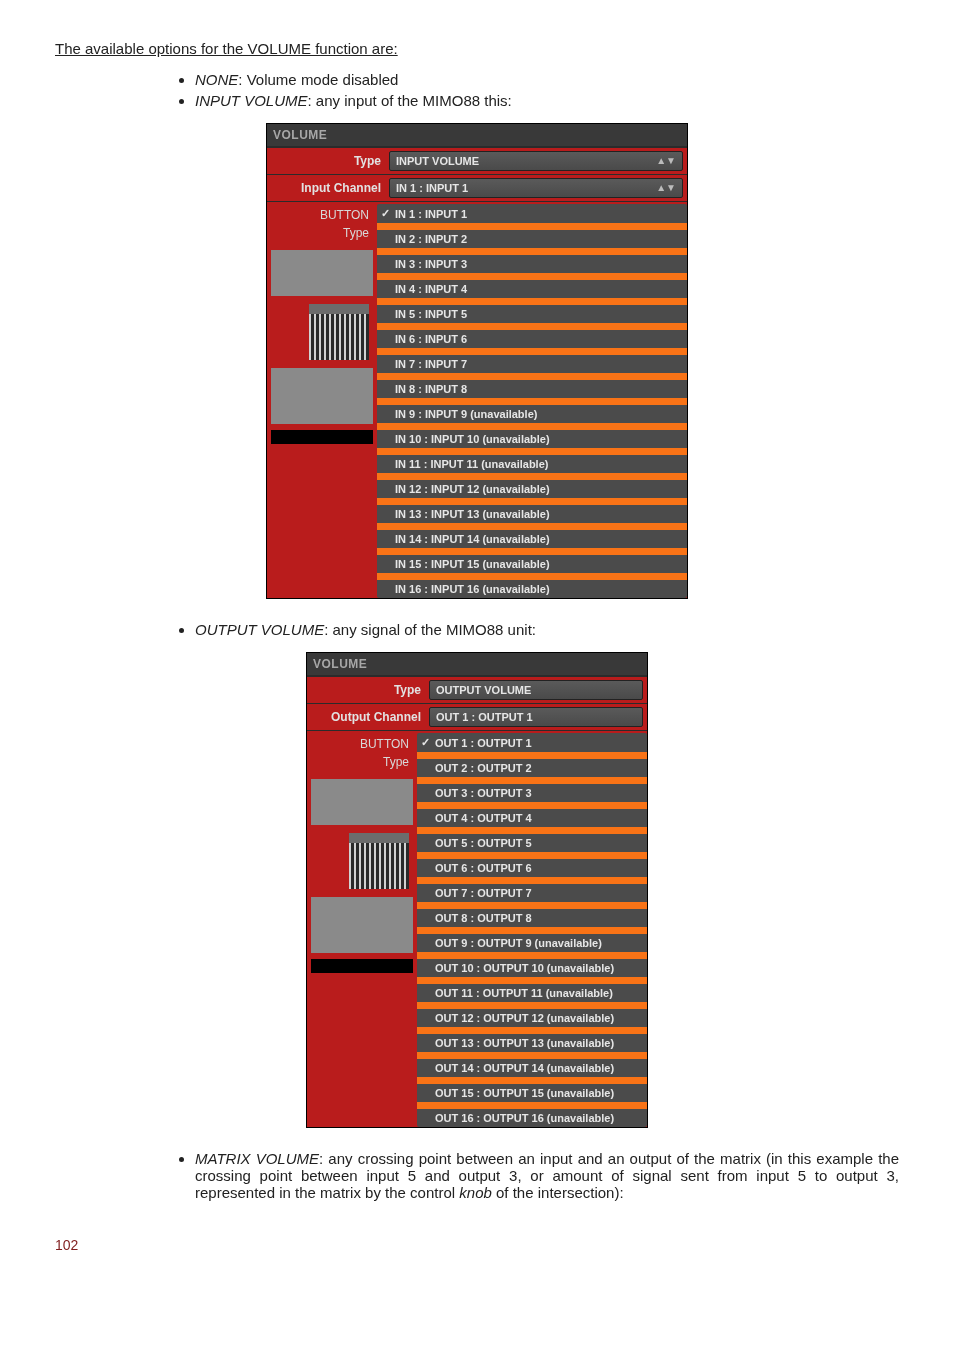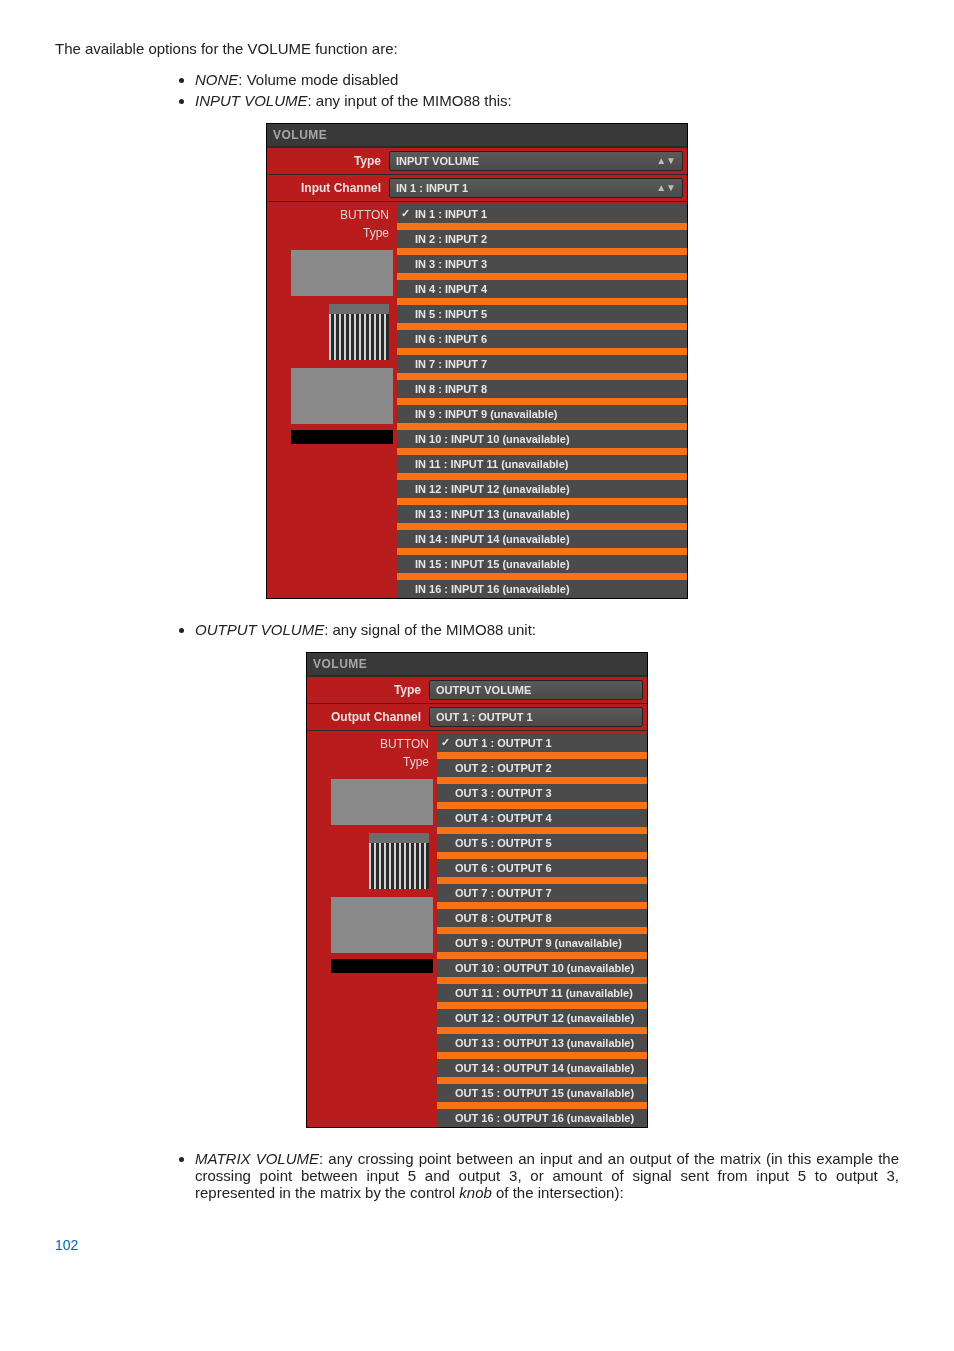--- a/index.html
+++ b/index.html
@@ -5,21 +5,21 @@
   body {
     font-family: Arial, Helvetica, sans-serif;
     font-size: 15px;
     color: #222;
     margin: 0;
     padding: 40px 55px 30px 55px;
     width: 954px;
     box-sizing: border-box;
     background: #fff;
   }
-  .intro { margin-bottom: 14px; }
+  .intro { margin-bottom: 14px; text-decoration: underline; }
   ul.doc-list {
     margin: 12px 0 14px 0;
     padding-left: 140px;
   }
   ul.doc-list li {
     margin-bottom: 4px;
   }
   .italic { font-style: italic; }
   .panel-wrap {
     display: flex;
@@ -108,21 +108,20 @@
   .sidebar-block {
     display: flex;
     border-top: 1px solid #2b2b2b;
   }
   .sidebar-left {
     width: 110px;
     min-width: 110px;
     display: flex;
     flex-direction: column;
     align-items: flex-end;
-    padding-left: 20px;
   }
   .sidebar-right {
     flex: 1;
   }
   .button-section {
     padding: 6px 8px 2px 4px;
   }
   .barcode {
     width: 60px;
     height: 46px;
@@ -142,21 +141,21 @@
     height: 14px;
     margin: 6px 4px 0 auto;
     background: #000;
   }
   .justify {
     text-align: justify;
   }
   .page-num {
     margin-top: 36px;
     font-size: 14px;
-    color: #0369a1;
+    color: #7f1d1d;
   }
 </style>
 </head>
 <body>
 
 <div class="intro">The available options for the VOLUME function are:</div>
 
 <ul class="doc-list">
   <li>
     <span class="italic">NONE</span><span>: Volume mode disabled</span>

